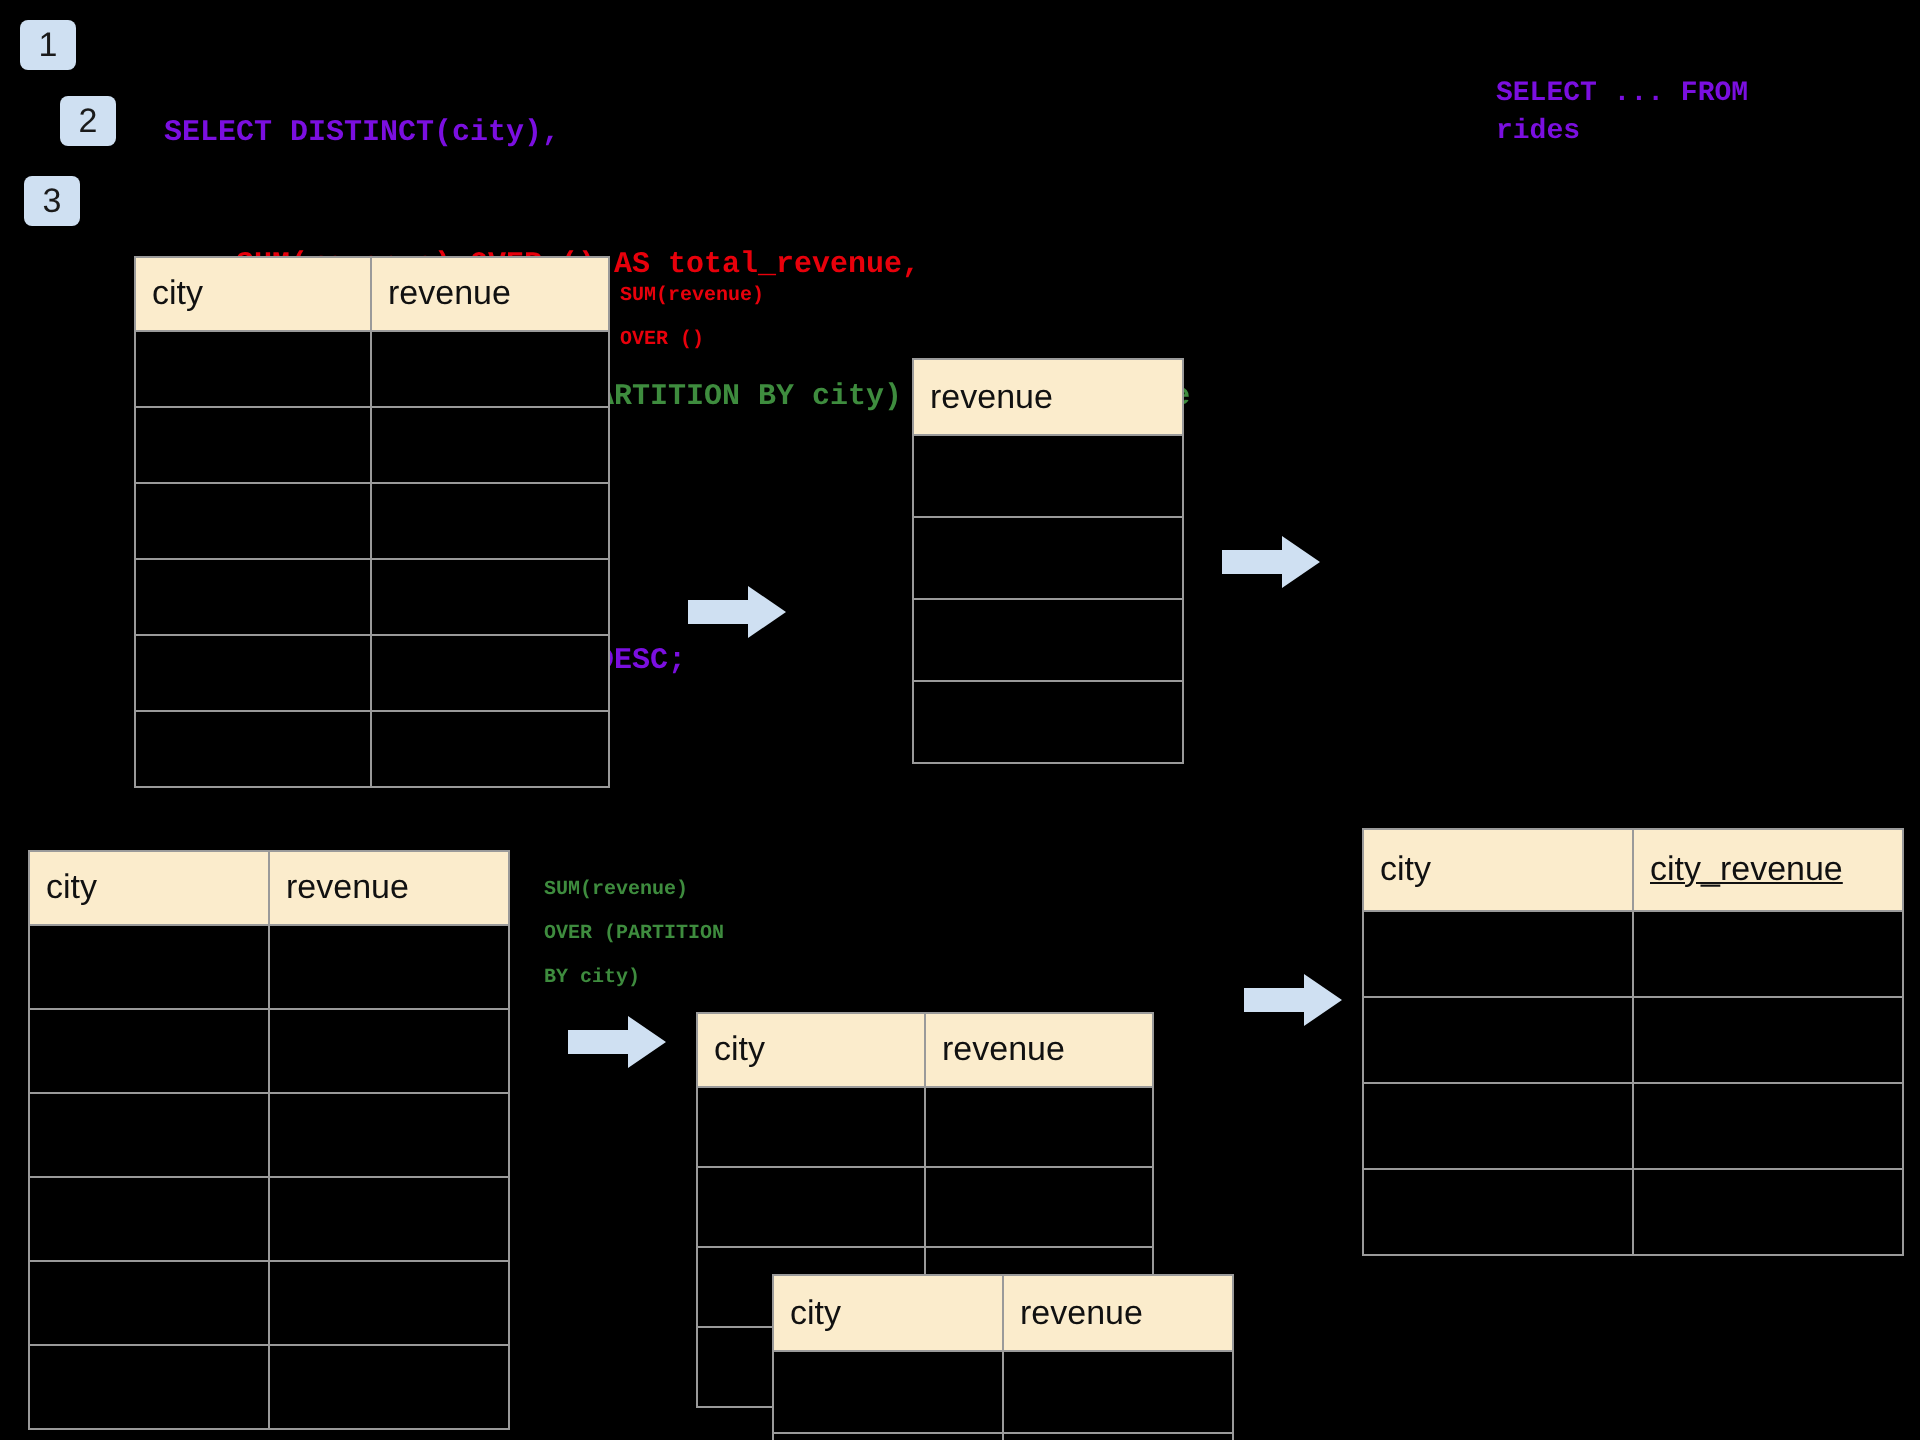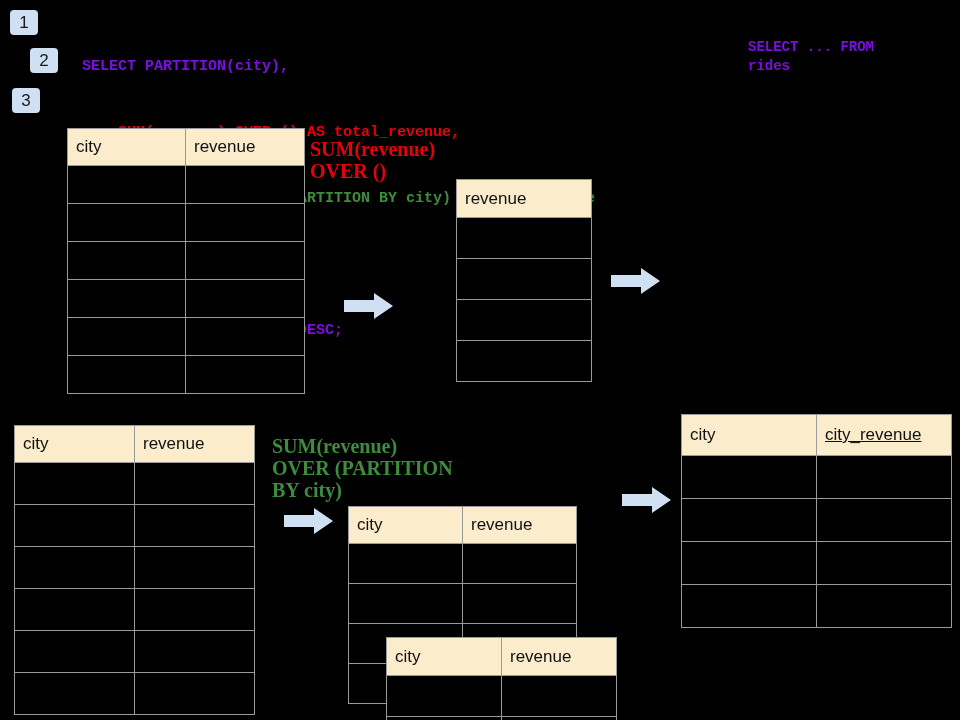--- a/index.html
+++ b/index.html
@@ -54,22 +54,22 @@
     font-weight: bold;
     line-height: 19px;
     white-space: pre-wrap;
     color: #7B0FE0;
     width: 160px;
   }
 
   
   .annot {
     position: absolute;
-    font-family: Liberation Serif, serif;
-    font-size: 20px;
+    font-family: Liberation Mono, monospace;
+    font-size: 10px;
     font-weight: bold;
     line-height: 22px;
     white-space: pre;
   }
   .annot.red   { color: #E8000B; }
   .annot.green { color: #3E8C3E; }
 
   
   .tbl {
     position: absolute;
@@ -107,21 +107,21 @@
     <span>1</span>
   </div>
   <div class="badge" style="left:30px; top:48px;">
     <span>2</span>
   </div>
   <div class="badge" style="left:12px; top:88px;">
     <span>3</span>
   </div>
 
   <div class="code" style="left:82px; top:12px;">
-    <div class="code-line c-purple">SELECT PARTITION(city),</div>
+    <div class="code-line c-purple">SELECT DISTINCT(city),</div>
     <div class="code-line c-red">    SUM(revenue) OVER () AS total_revenue,</div>
     <div class="code-line c-green">    SUM(revenue) OVER (PARTITION BY city) as city_revenue</div>
     <div class="code-line c-purple">  FROM rides</div>
     <div class="code-line c-purple">  ORDER by city_revenue DESC;</div>
   </div>
 
   <div class="side-label" style="left:748px; top:38px;">SELECT ... FROM rides</div>
 
   <div class="annot red" style="left:310px; top:138px;">SUM(revenue)
 OVER ()</div>

